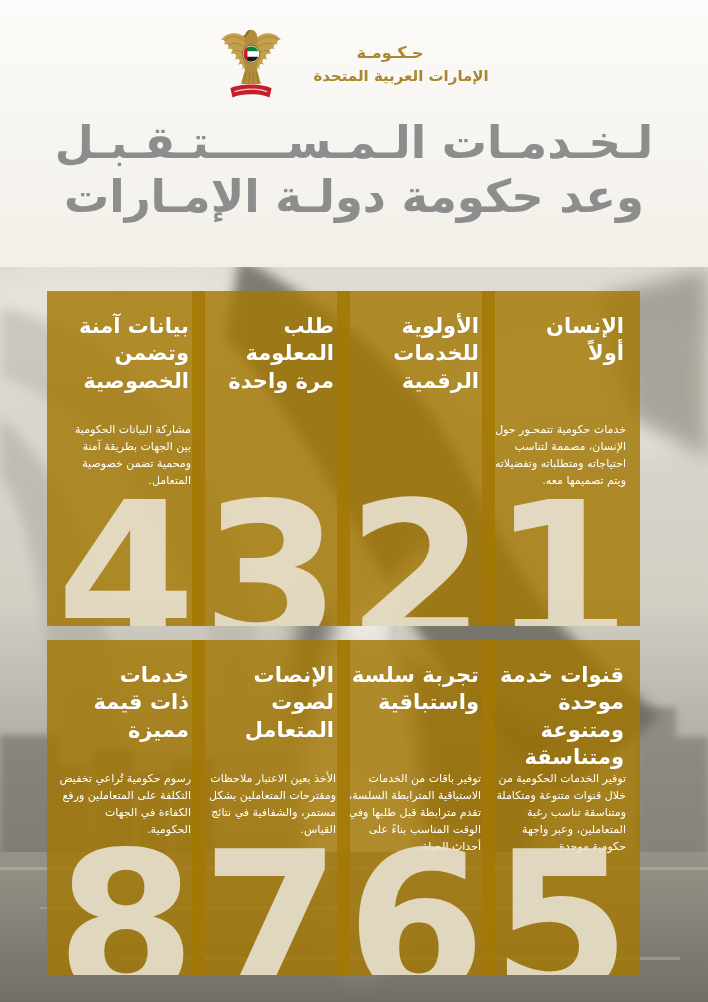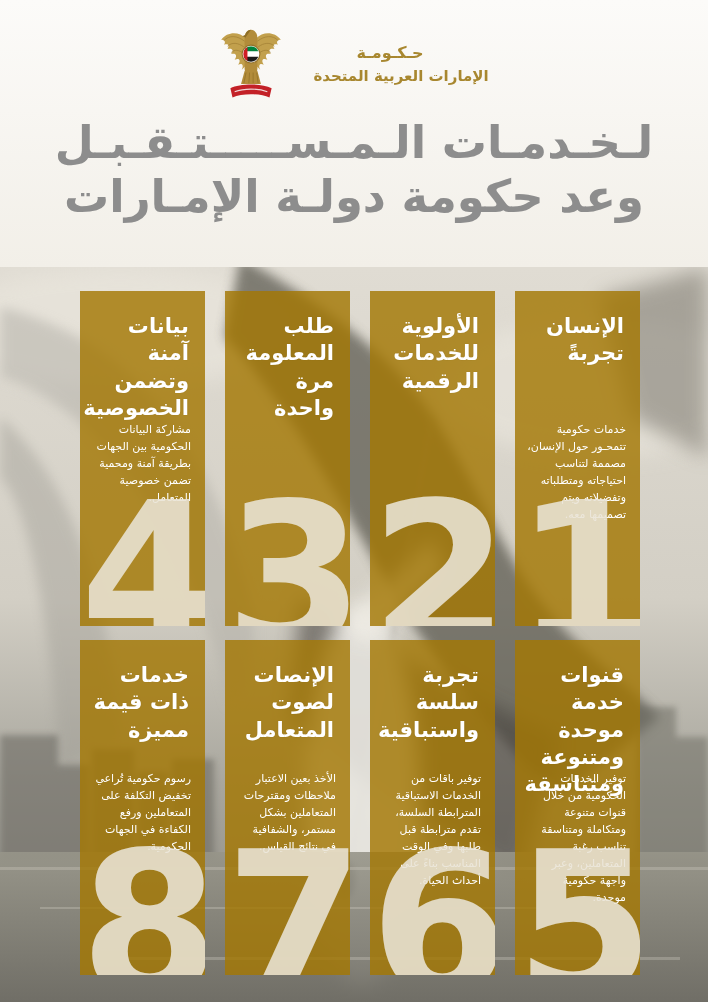--- a/index.html
+++ b/index.html
@@ -20,21 +20,21 @@
     font-size:45px;line-height:1.2;
   }
   
   .photo{position:absolute;top:267px;left:0;width:708px;height:735px;}
   
   .grid{
     position:absolute;top:291px;left:68px;width:572px;
     display:grid;grid-template-columns:repeat(4,137px);gap:14px 8px;direction:rtl;
   }
   .card{
-    position:relative;width:125px;height:335px;overflow:hidden;
+    position:relative;width:158px;height:335px;overflow:hidden;
     background:rgba(163,119,4,0.82);color:#fff;direction:rtl;
   }
   .card-title{
     position:absolute;top:22px;right:16px;left:10px;
     font-weight:bold;font-size:21px;line-height:1.3;
     text-align:right;white-space:pre-line;
     text-shadow:0 0 1px rgba(120,90,0,.35);
   }
   .card-desc{
     position:absolute;top:130px;right:14px;left:11px;
@@ -165,21 +165,21 @@
   <div class="poster-title">
     <div>لـخـدمـات الـمـســـــتـقـبـل</div>
     <div>وعد حكومة دولـة الإمـارات</div>
   </div>
 </div>
 
 <div class="grid">
 
   <div class="card">
     <div class="card-title">الإنسان
-تجربةً</div>
+أولاً</div>
     <div class="card-desc">خدمات حكومية تتمحـور حول الإنسان، مصممة لتناسب احتياجاته ومتطلباته وتفضيلاته ويتم تصميمها معه.</div>
     <div class="card-number">1</div>
   </div>
 
   <div class="card">
     <div class="card-title">الأولوية
 للخدمات
 الرقمية</div>
     <div class="card-number">2</div>
   </div>

